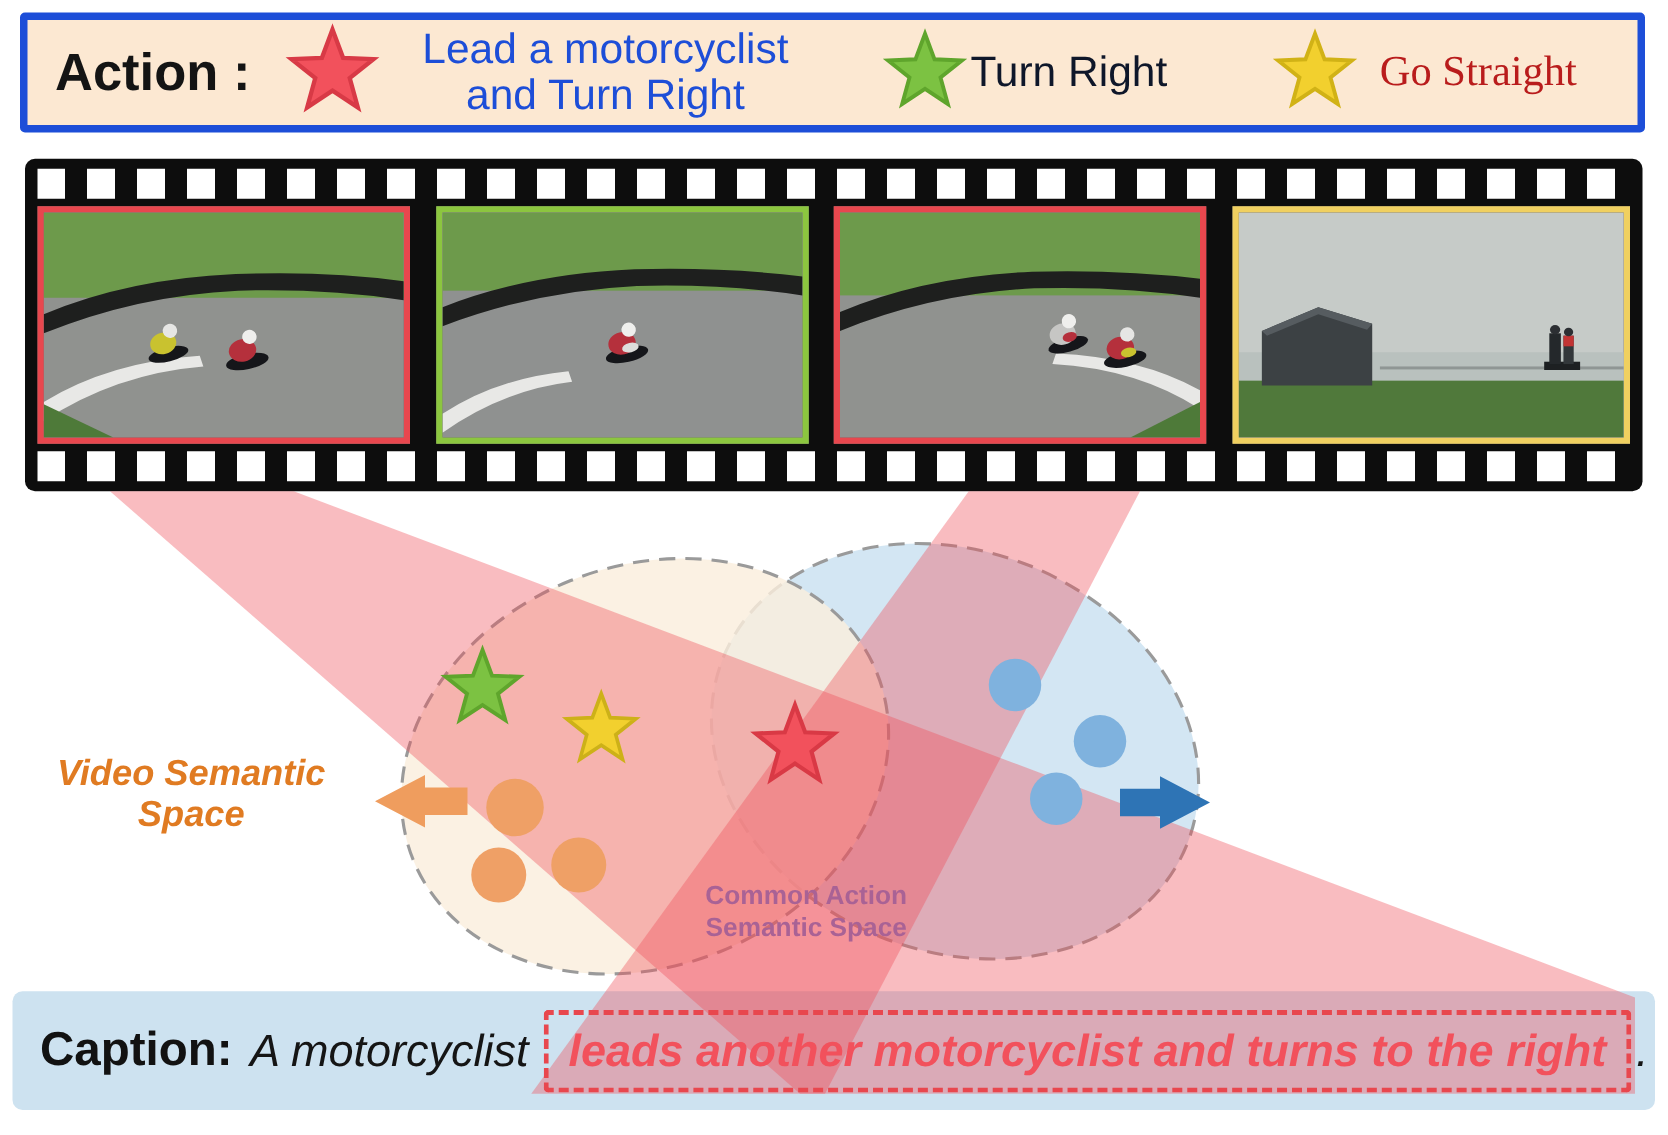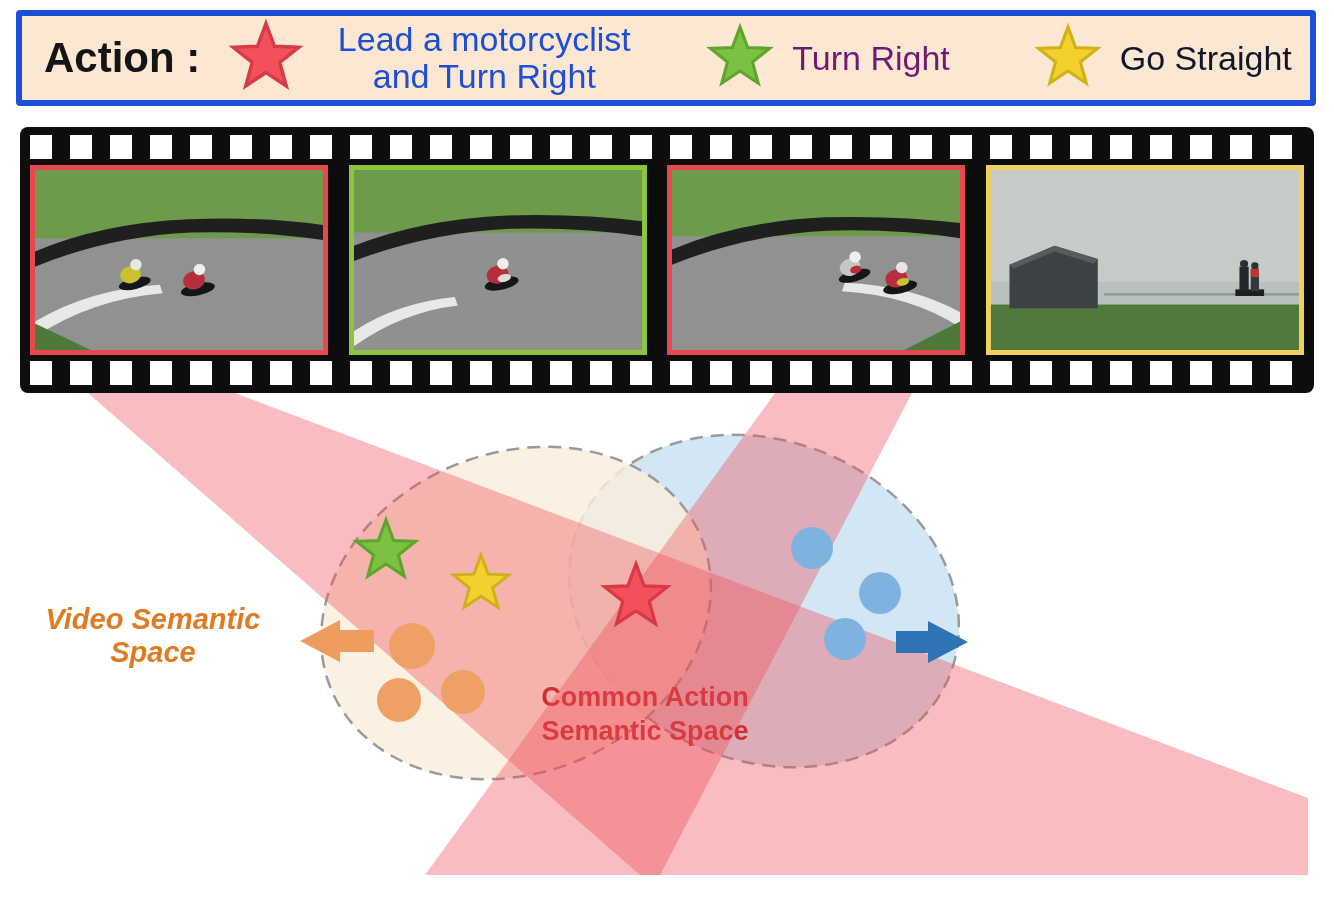--- a/index.html
+++ b/index.html
@@ -10,22 +10,22 @@
   .action-banner{position:absolute;left:16px;top:10px;width:1300px;height:96px;
     background:#fce8d2;border:6px solid #1d4ed8;border-radius:4px;box-sizing:border-box;
     display:flex;align-items:center;z-index:2;}
   .action-label{font-size:42px;font-weight:bold;color:#141414;margin-left:22px;white-space:nowrap;}
   .star-svg{display:block;}
   .legend-star1{margin-left:26px;}
   .legend-star2{margin-left:50px;}
   .legend-star3{margin-left:82px;}
   .legend-text{font-size:34px;line-height:1.08;text-align:center;}
   .legend-text1{width:340px;margin-left:8px;color:#1d4ed8;}
-  .legend-text2{margin-left:16px;color:#701a75;white-space:nowrap;}
-  .legend-text3{margin-left:16px;color:#0f172a;white-space:nowrap;}
+  .legend-text2{color:#0f172a;white-space:nowrap;}
+  .legend-text3{margin-left:16px;color:#b91c1c;white-space:nowrap;font-family:Liberation Serif, serif;}
 
   
   .film-strip{position:absolute;left:20px;top:127px;width:1294px;height:266px;background:#0d0d0d;
     border-radius:8px;box-sizing:border-box;padding:8px 10px;display:flex;flex-direction:column;
     justify-content:space-between;z-index:2;}
   .sprocket-row{height:24px;background:repeating-linear-gradient(90deg,#ffffff 0 22px,transparent 22px 40px);}
   .frames-row{display:flex;justify-content:space-between;align-items:center;height:192px;}
   .frame{height:190px;box-sizing:border-box;border:5px solid #888;background:#777;}
   .frame svg{display:block;width:100%;height:100%;}
   .frame-a{width:298px;border-color:#e8474e;}
@@ -33,22 +33,22 @@
   .frame-c{width:298px;border-color:#e8474e;}
   .frame-d{width:318px;border-color:#f0d060;}
 
   
   .layer{position:absolute;left:0;top:0;width:1334px;height:908px;pointer-events:none;}
   .layer-ellipses{z-index:3;}
   .layer-beams{z-index:5;}
   .layer-markers{z-index:6;}
 
   
-  .common-label{position:absolute;left:515px;top:681px;width:260px;text-align:center;
-    font-size:27px;font-weight:bold;color:#b91c1c;line-height:1.25;z-index:4;}
+  .common-label{position:absolute;left:515px;top:704px;width:260px;text-align:center;
+    font-size:21px;font-weight:bold;color:#3b82f6;line-height:1.25;z-index:4;}
   .video-label{position:absolute;left:4px;top:603px;width:298px;text-align:center;
     font-size:29px;font-weight:bold;font-style:italic;color:#e07b22;z-index:8;}
   .textual-label{position:absolute;left:974px;top:626px;width:320px;text-align:left;
     font-size:29px;font-weight:bold;color:#2e74b5;z-index:8;}
 
   
   .caption-bar{position:absolute;left:10px;top:793px;width:1314px;height:95px;
     background:#cde2f0;border-radius:8px;}
   .caption-content{position:relative;z-index:12;height:100%;display:flex;align-items:center;
     padding-left:22px;box-sizing:border-box;}
@@ -202,14 +202,24 @@
     <circle cx="812" cy="548" r="21" fill="#7fb2de"></circle>
     <circle cx="880" cy="593" r="21" fill="#7fb2de"></circle>
     <circle cx="845" cy="639" r="21" fill="#7fb2de"></circle>
 
     <polygon points="300,641 340,620 340,630 374,630 374,652 340,652 340,662" fill="#ef9d5e"></polygon>
     <polygon points="968,642 928,621 928,631 896,631 896,653 928,653 928,663" fill="#2e74b5"></polygon>
   </svg>
 
   <div class="video-label">Video Semantic Space</div>
 
+  <div class="caption-bar">
+    <div class="caption-content">
+      <span class="caption-label">Caption:</span>
+      <span class="caption-prefix">A motorcyclist</span>
+      <span class="caption-highlight-box">
+        <span class="caption-highlight">leads another motorcyclist and turns to the right</span>
+      </span>
+      <span class="caption-suffix">.</span>
+    </div>
+  </div>
 
 </div>
 
 </body></html>

